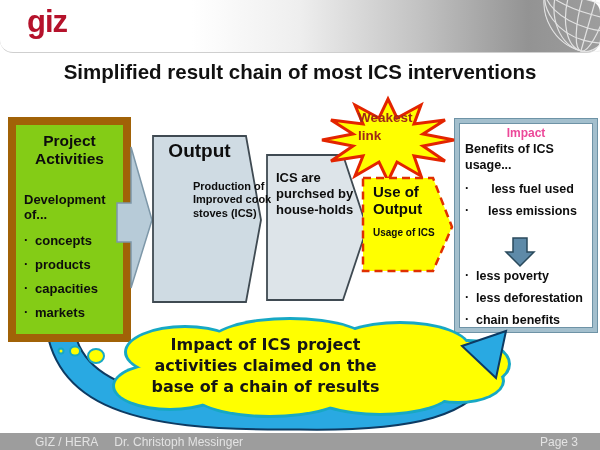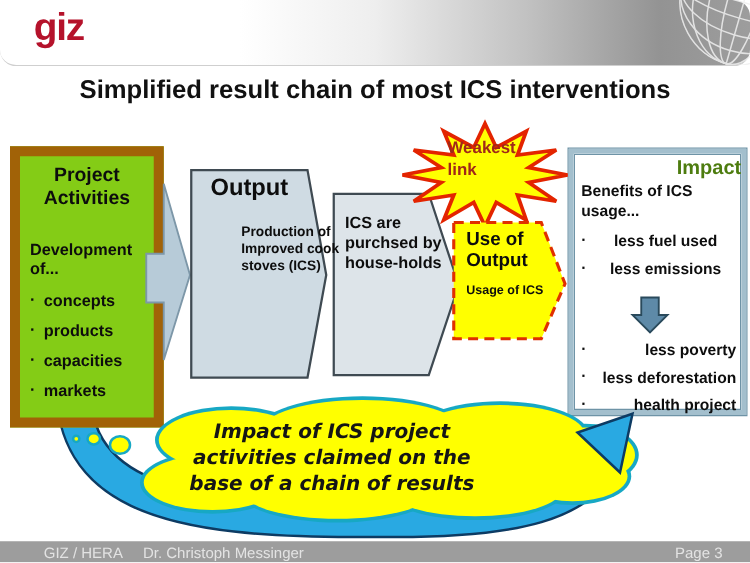--- a/index.html
+++ b/index.html
@@ -38,39 +38,39 @@
   .blist{list-style:none; margin:10px 4px 0 8px; padding:0; font-size:13px; font-weight:bold; color:#0d0d0d;}
   .blist li{position:relative; padding-left:11px; margin-bottom:9px;}
   .blist li::before{content:"·"; position:absolute; left:0; top:-1px; font-weight:900;}
 
   
   .impact-box{
     position:absolute; left:455px; top:119px; width:134px; height:205px;
     background:#ffffff; border:4px solid #a3bfcd;
     box-shadow: inset 0 0 0 1px #6e93a6, 0 0 0 1px #6e93a6;
   }
-  .impact-title{margin-top:3px; text-align:right; font-size:16px; font-weight:bold; color:#4d7c0f;}
+  .impact-title{margin-top:3px; text-align:center; font-size:12px; font-weight:bold; color:#ec4899;}
   .impact-intro{margin:2px 4px 0 6px; font-size:12.5px; font-weight:bold; color:#0d0d0d; line-height:1.25;}
   .impact-list1{margin-top:9px;}
   .impact-list1 li{margin-bottom:8px;text-align:center;}
   .impact-gap{height:33px;}
-  .impact-list2 li{margin-bottom:8px;text-align:right;}
+  .impact-list2 li{margin-bottom:8px;}
   .impact-box .blist{margin-left:6px; font-size:12.5px;}
 
   
   .txt{position:absolute; font-weight:bold; color:#0d0d0d;}
   .output-title{left:153px; top:140px; width:93px; text-align:center; font-size:19px;}
   .output-body{left:159px; top:180px; width:92px; font-size:11px; line-height:1.22;margin-left:34px;}
   .purchase-body{left:276px; top:170px; width:80px; font-size:13px; line-height:1.22;}
   .weakest-link{left:358px; top:109px; width:78px; font-size:13.5px; line-height:1.3; color:#a02818;}
   .uoo-title{left:373px; top:183px; width:76px; font-size:15px; line-height:1.15;}
   .uoo-body{left:373px; top:227px; width:76px; font-size:10px; line-height:1.2;}
   .cloud-text{
     left:118px; top:335px; width:295px; text-align:center;
-    font-family:"DejaVu Sans", sans-serif; font-style:italic;
+    font-family:"DejaVu Sans", sans-serif; 
     font-size:16px; line-height:1.3; color:#151515;
   }
 
   
   .footer{
     position:absolute; left:0; top:433px; width:600px; height:17px;
     background:#9d9d9d; color:#e3e3e3; font-size:12px;
     display:flex; align-items:center; box-sizing:border-box;
     padding:0 22px 0 35px;
   }
@@ -102,21 +102,21 @@
     <div class="impact-title">Impact</div>
     <div class="impact-intro">Benefits of ICS usage...</div>
     <ul class="blist impact-list1">
       <li>less fuel used</li>
       <li>less emissions</li>
     </ul>
     <div class="impact-gap"></div>
     <ul class="blist impact-list2">
       <li>less poverty</li>
       <li>less deforestation</li>
-      <li>health project</li>
+      <li>chain benefits</li>
     </ul>
   </div>
 
   <svg class="layer" viewBox="0 0 600 450">
 
     <polygon points="117,203 131,203 131,147 152,220 131,288 131,242 117,242" fill="#b7cbd8" stroke="#7d97a8" stroke-width="1.5"></polygon>
 
     <polygon points="153,136 246,136 261,220 246,302 153,302" fill="#cfdbe3" stroke="#3f4a52" stroke-width="1.8"></polygon>
 
     <polygon points="267,155 343,155 367,228 343,300 267,300" fill="#dde4e9" stroke="#3f4a52" stroke-width="1.8"></polygon>

